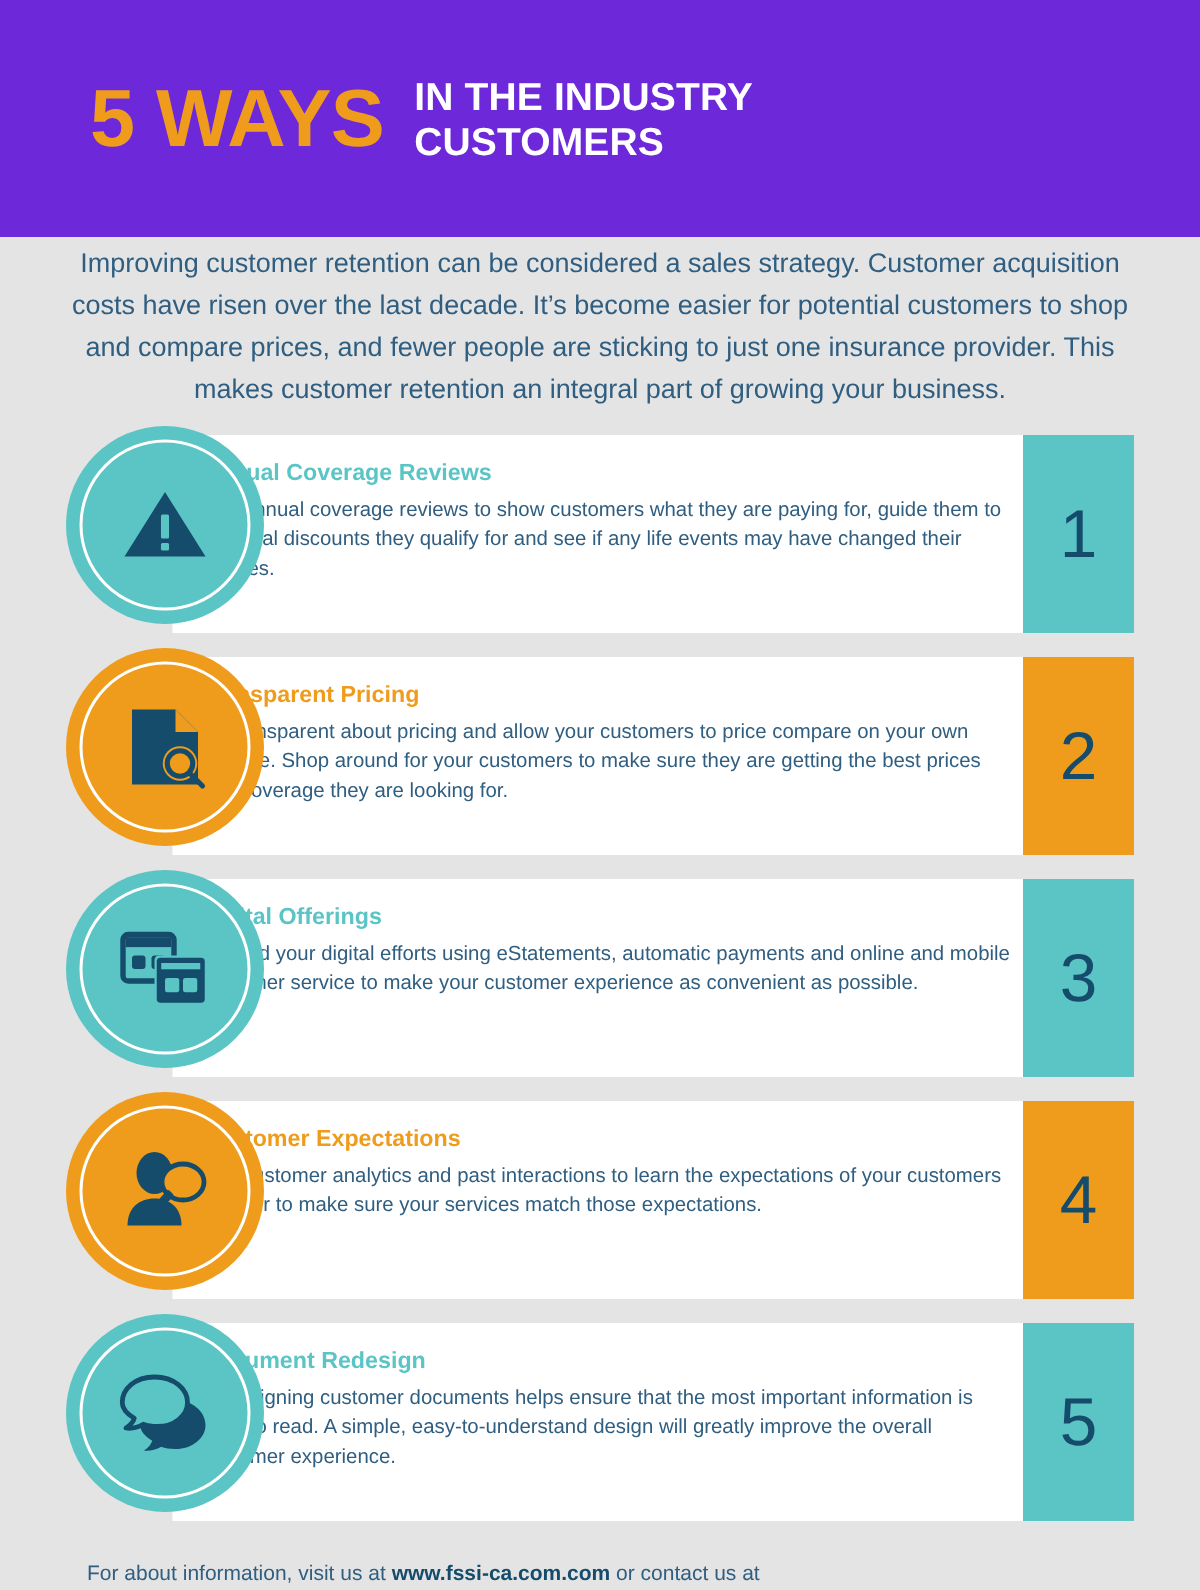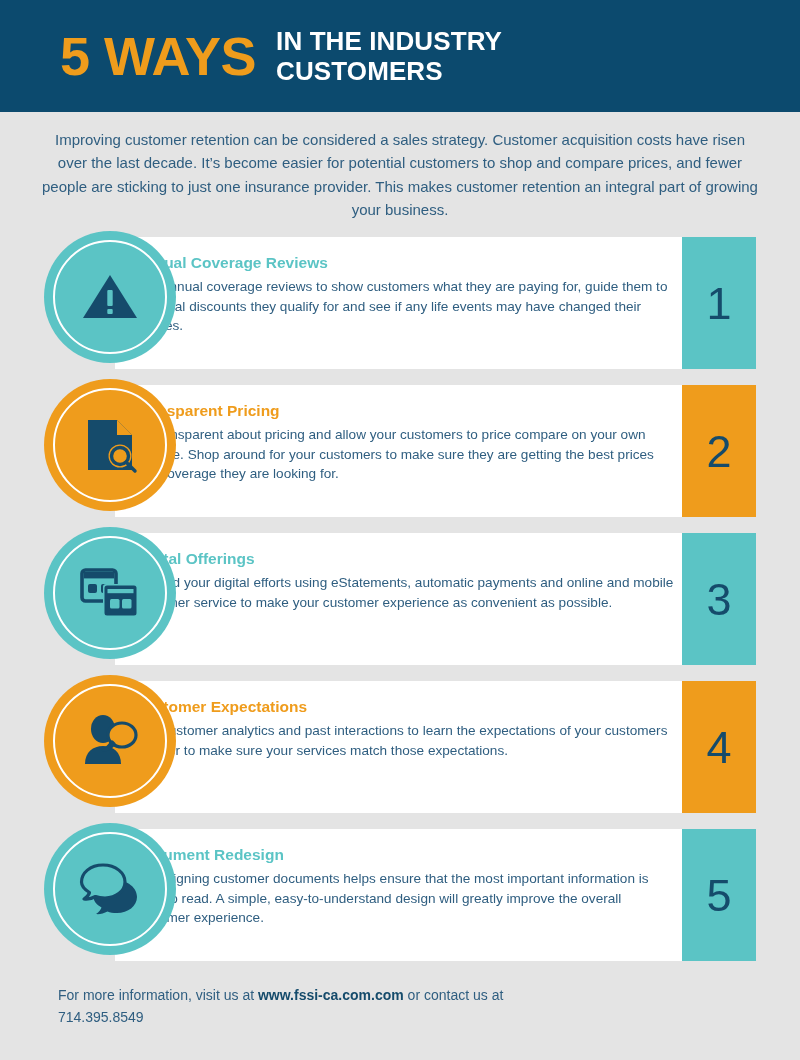--- a/index.html
+++ b/index.html
@@ -5,22 +5,22 @@
   * { margin:0; padding:0; box-sizing:border-box; }
   html, body { width:800px; height:1060px; }
   body {
     background:#e4e4e4;
     font-family:"Liberation Sans", sans-serif;
     -webkit-font-smoothing:antialiased;
   }
 
   
   .header {
-    background:#0c4a6e;
-    height:112px;
+    background:#6d28d9;
+    height:158px;
     display:flex;
     align-items:center;
     padding:0 44px 0 60px;
   }
   .header-big {
     color:#EF9C1C;
     font-size:54px;
     font-weight:bold;
     letter-spacing:-0.5px;
     line-height:1;
@@ -32,24 +32,24 @@
     font-size:26px;
     font-weight:bold;
     line-height:1.17;
     letter-spacing:0.1px;
   }
   .header-sub div { white-space:nowrap; }
 
   
   .intro {
     color:#2F5E80;
-    font-size:15px;
+    font-size:18px;
     line-height:1.55;
     text-align:center;
-    padding:16px 42px 0 42px;
+    padding:4px 42px 0 42px;
   }
 
   
   .list { padding:16px 44px 0 44px; }
 
   .row {
     position:relative;
     height:132px;
     margin-bottom:16px;
   }
@@ -267,14 +267,14 @@
     </div>
     <div class="row-text">
       <div class="row-title">Document Redesign</div>
       <div class="row-body">Redesigning customer documents helps ensure that the most important information is easy to read. A simple, easy-to-understand design will greatly improve the overall customer experience.</div>
     </div>
   </div>
 
 </div>
 
 <div class="footer">
-  <div class="footer-text"><span>For more information, visit us at </span><b>www.fssi-ca.com.com</b><span> or contact us at 714.395.8549</span></div>
+  <div class="footer-text"><span>For about information, visit us at </span><b>www.fssi-ca.com.com</b><span> or contact us at 714.395.8549</span></div>
 </div>
 
 </body></html>

